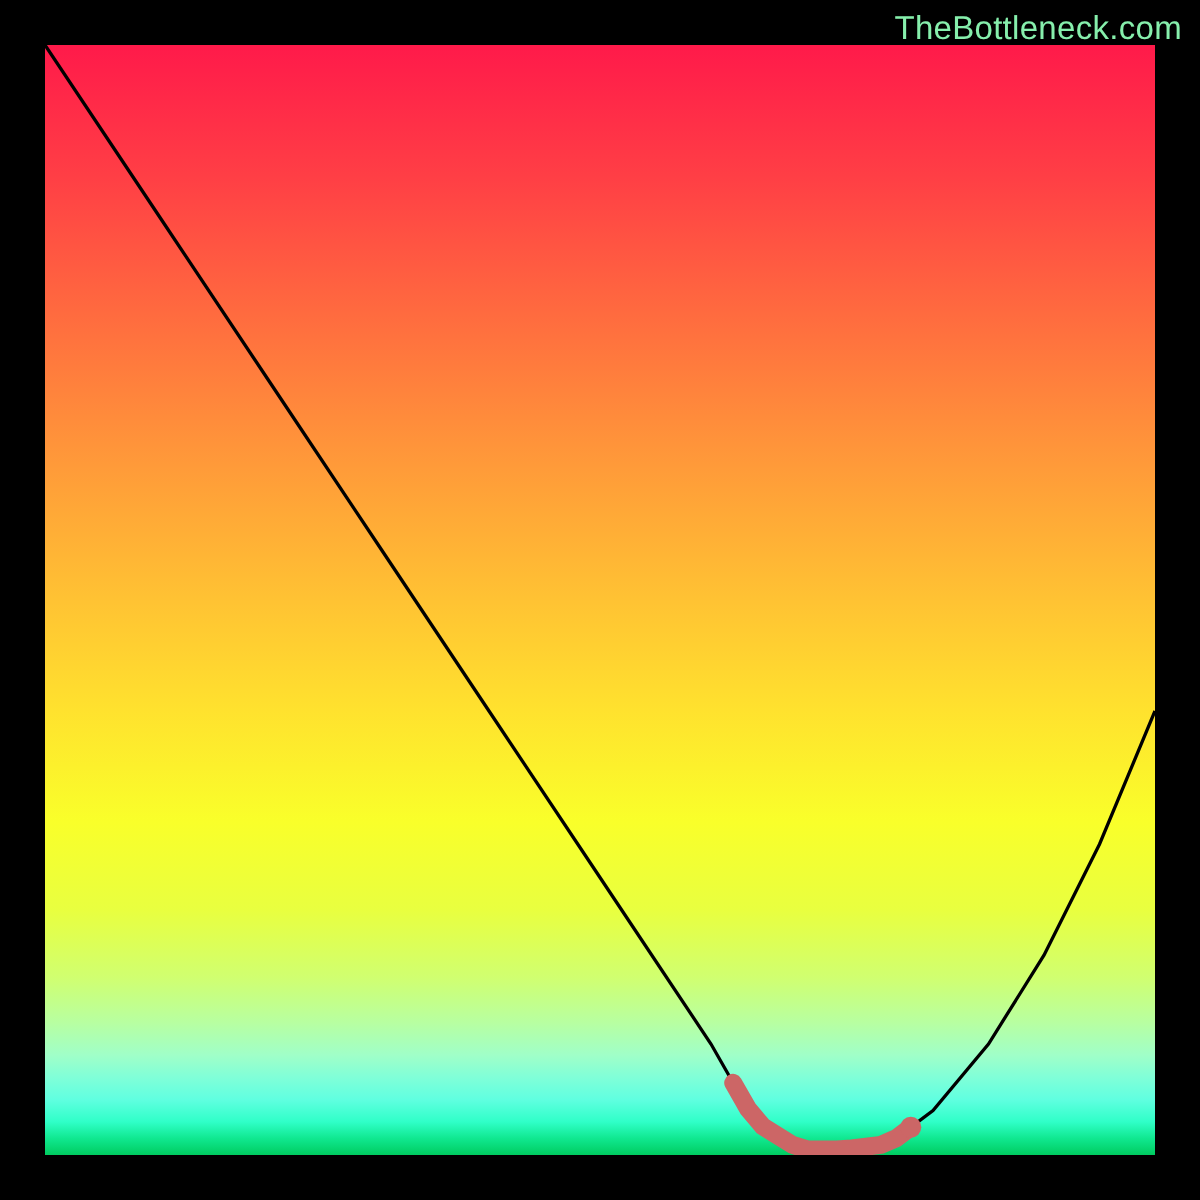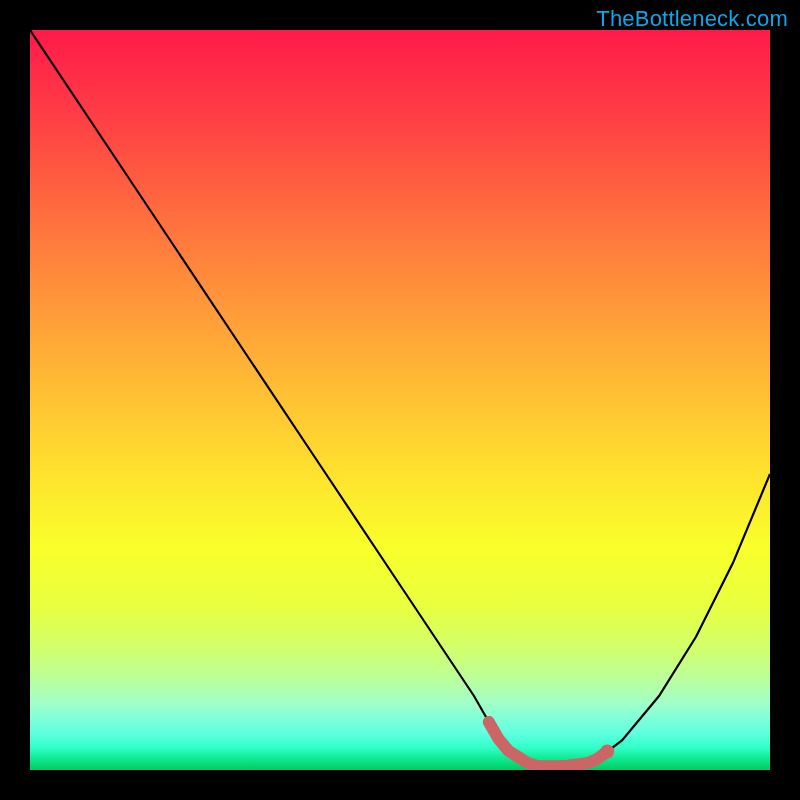--- a/index.html
+++ b/index.html
@@ -8,21 +8,21 @@
     height: 800px;
     background: #000;
     position: relative;
     font-family: Arial, sans-serif;
     overflow: hidden;
   }
   .watermark {
     position: absolute;
     top: 6px;
     right: 12px;
-    color: #0ea5e9;
+    color: #86efac;
     font-size: 22px;
     font-weight: 500;
     z-index: 10;
     letter-spacing: 0.2px;
   }
   .plot-area {
     position: absolute;
     left: 30px;
     top: 30px;
     width: 740px;

